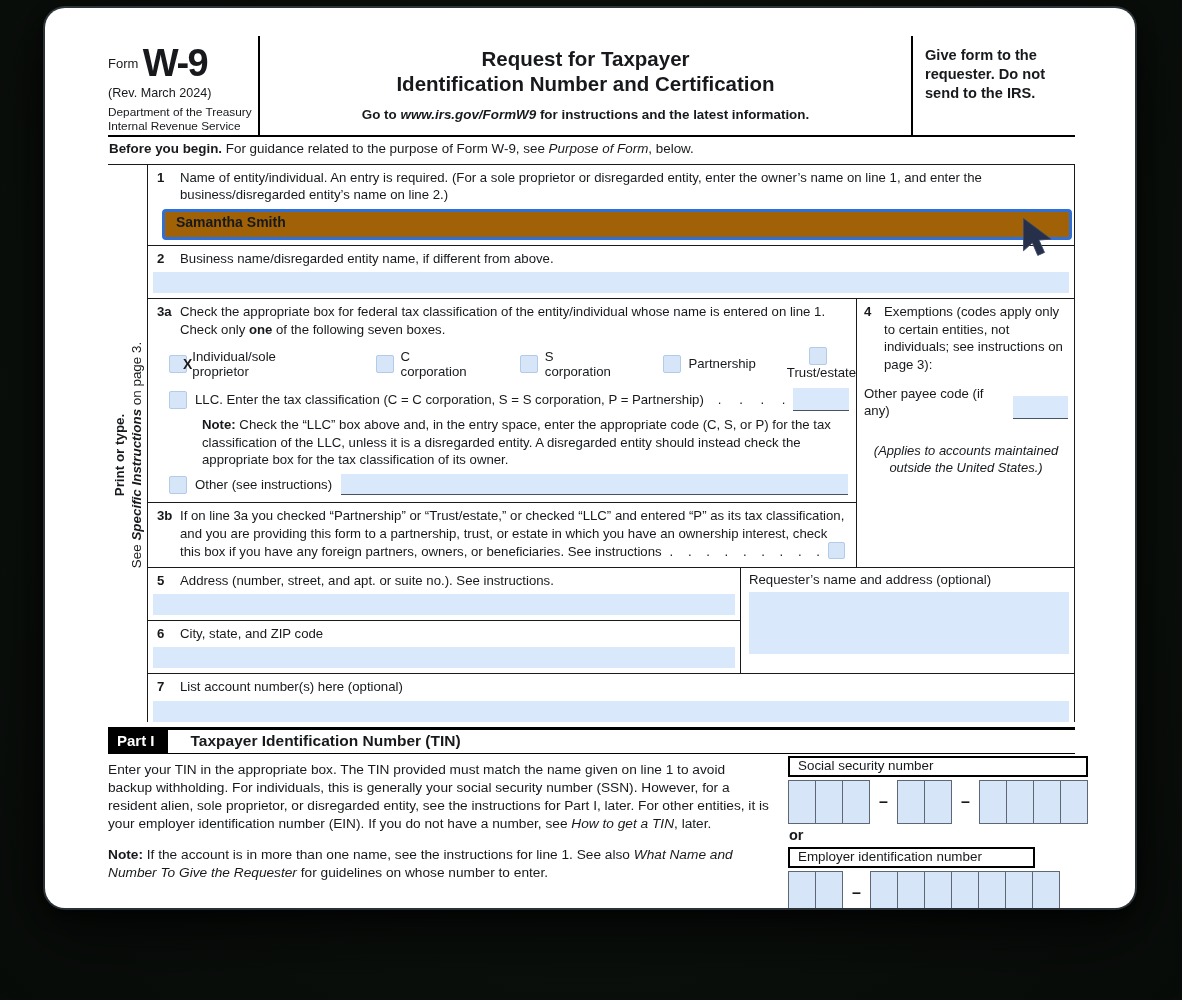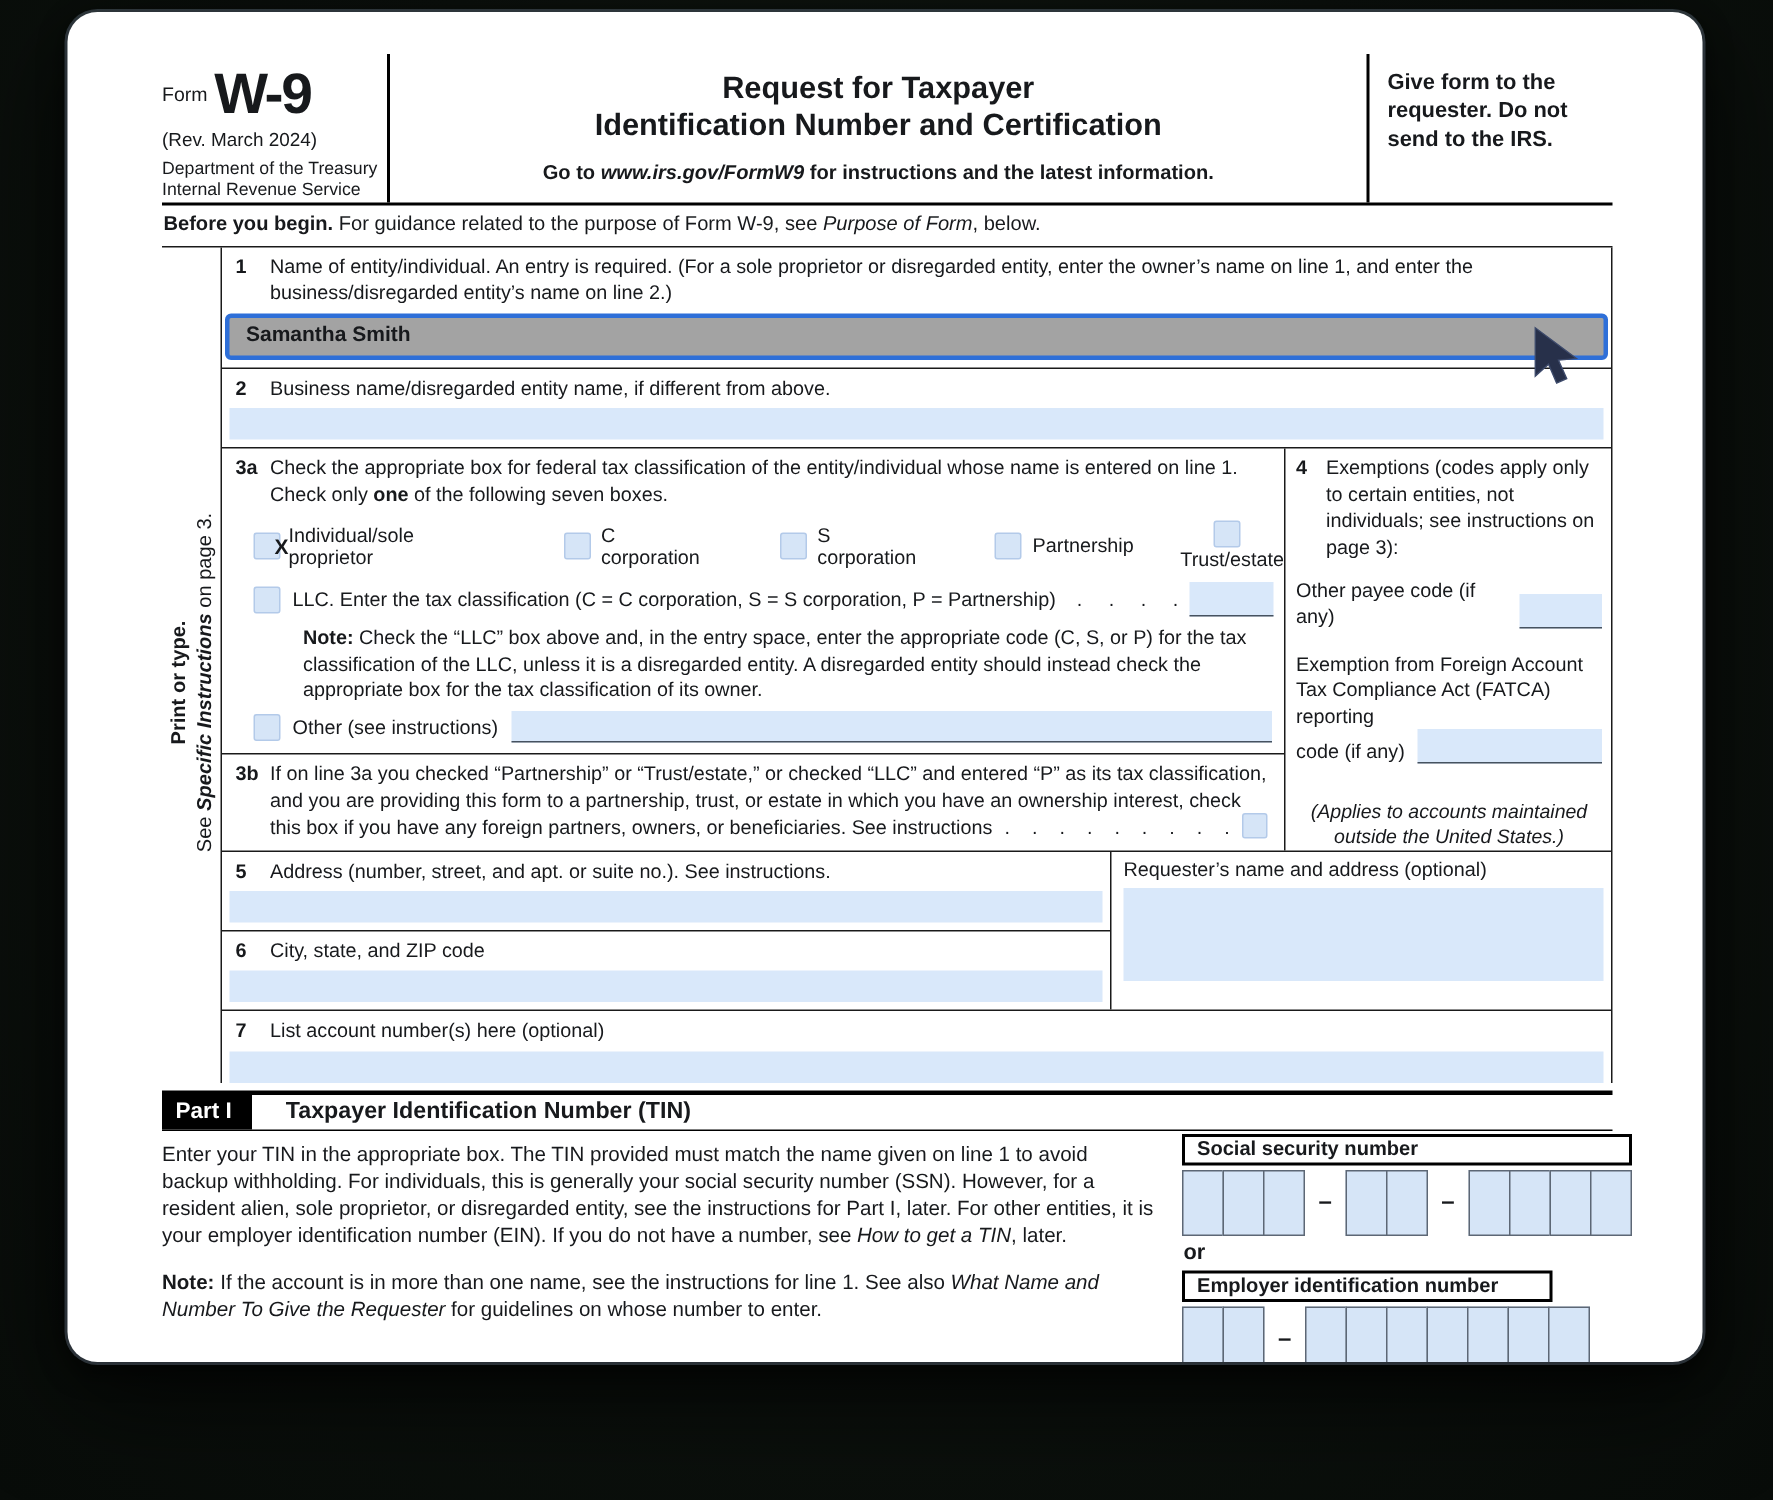--- a/index.html
+++ b/index.html
@@ -32,22 +32,22 @@
   
   .table-wrap{margin-left:39px;border-left:1px solid #1a1a1a;border-right:1px solid #1a1a1a;position:relative;}
   .gutter{position:absolute;left:-40px;top:0;bottom:0;width:40px;}
   .gutter-inner{position:absolute;top:52%;left:50%;transform:translate(-50%,-50%) rotate(-90deg);
     width:430px;text-align:center;font-size:13.4px;line-height:1.3;white-space:nowrap;}
   .row{border-bottom:1px solid #1a1a1a;}
   .lbl{display:flex;font-size:13.2px;line-height:1.32;padding:4px 8px 2px 9px;}
   .num{font-weight:bold;width:23px;flex:none;}
   .ltext{flex:1;}
   .fill-input{height:21px;background:#d9e8fa;margin:3px 5px 5px 5px;}
-  .focus-input{position:relative;height:23px;background:#a3a3a3;border:3px solid #2e6fd8;border-radius:4px;
-    margin:3px 2px 5px 2px;font-weight:bold;font-size:14px;padding:2px 0 0 11px;}
+  .focus-input{position:relative;height:23px;background:#a16207;border:3px solid #2e6fd8;border-radius:4px;
+    margin:3px 2px 5px 14px;font-weight:bold;font-size:14px;padding:2px 0 0 11px;}
   .cursor{position:absolute;right:14px;top:5px;z-index:5;}
   .cols{display:flex;}
   .col-left{width:708px;flex:none;}
   .col-right{flex:1;border-left:1px solid #1a1a1a;padding:4px 6px 0 7px;font-size:13.2px;line-height:1.3;}
   .cbrow{display:flex;align-items:center;font-size:13.2px;padding:4px 0 4px 9px;}
   .cb{width:16px;height:16px;background:#d6e5f7;border:1px solid #b3cae9;border-radius:2px;flex:none;}
   .cbitem{display:flex;align-items:center;margin-right:37px;}
   .cbitem .cb{margin-right:7px;}
   .xmark{font-weight:bold;font-size:14px;margin-left:-4px;margin-right:0px;}
   .note{font-size:13.2px;line-height:1.32;padding:1px 8px 2px 54px;}
@@ -67,21 +67,21 @@
   .req-box{height:62px;background:#d9e8fa;margin-top:5px;}
   
   .partbar{border-top:3px solid #000;border-bottom:1.5px solid #000;display:flex;align-items:center;height:23px;}
   .chip{background:#000;color:#fff;font-weight:bold;font-size:15px;padding:2px 13px 4px 9px;height:17px;line-height:17px;flex:none;}
   .parttitle{font-weight:bold;font-size:15.5px;margin-left:23px;}
   
   .p1body{display:flex;padding-top:7px;}
   .p1text{width:663px;flex:none;font-size:13.7px;line-height:1.32;}
   .p1note{margin-top:13px;}
   .tincol{flex:1;margin-left:17px;}
-  .tin-label{border:2px solid #000;font-weight:bold;font-size:13.4px;padding:0 0 2px 8px;margin-top:-5px;background:#fff;}
+  .tin-label{border:2px solid #000;font-weight:normal;font-size:13.4px;padding:0 0 2px 8px;margin-top:-5px;background:#fff;}
   .tin-label.ein{width:247px;box-sizing:border-box;margin-top:0;}
   .cells{display:flex;align-items:center;margin-top:3px;height:44px;margin-bottom:2px;}
   .cell{width:26px;height:42px;background:#d6e5f7;border:1px solid #5d6775;margin-left:-1px;flex:none;}
   .cg{display:flex;}
   .dash{font-weight:bold;font-size:16px;padding:0 9px;}
   .or{font-weight:bold;font-size:14.5px;margin:3px 0 4px 1px;}
 </style>
 </head>
 <body>
 
@@ -203,27 +203,20 @@
         </div>
         <div class="col-right">
           <div class="lbl" style="padding:0;">
             <span class="num" style="width:20px;">4</span>
             <span class="ltext">Exemptions (codes apply only to certain entities, not individuals; see instructions on page 3):</span>
           </div>
           <div class="ex-row">
             <span>Other payee code (if any)</span>
             <span class="ex-input"></span>
           </div>
-          <div class="fatca">
-            <div>Exemption from Foreign Account Tax Compliance Act (FATCA) reporting</div>
-            <div class="fatca-row">
-              <span>code (if any)</span>
-              <span class="fatca-input"></span>
-            </div>
-          </div>
           <div class="applies">
             <div>(Applies to accounts maintained</div>
             <div>outside the United States.)</div>
           </div>
         </div>
       </div>
 
       <div class="row cols">
         <div class="col56">
           <div style="border-bottom:1px solid #1a1a1a;">

